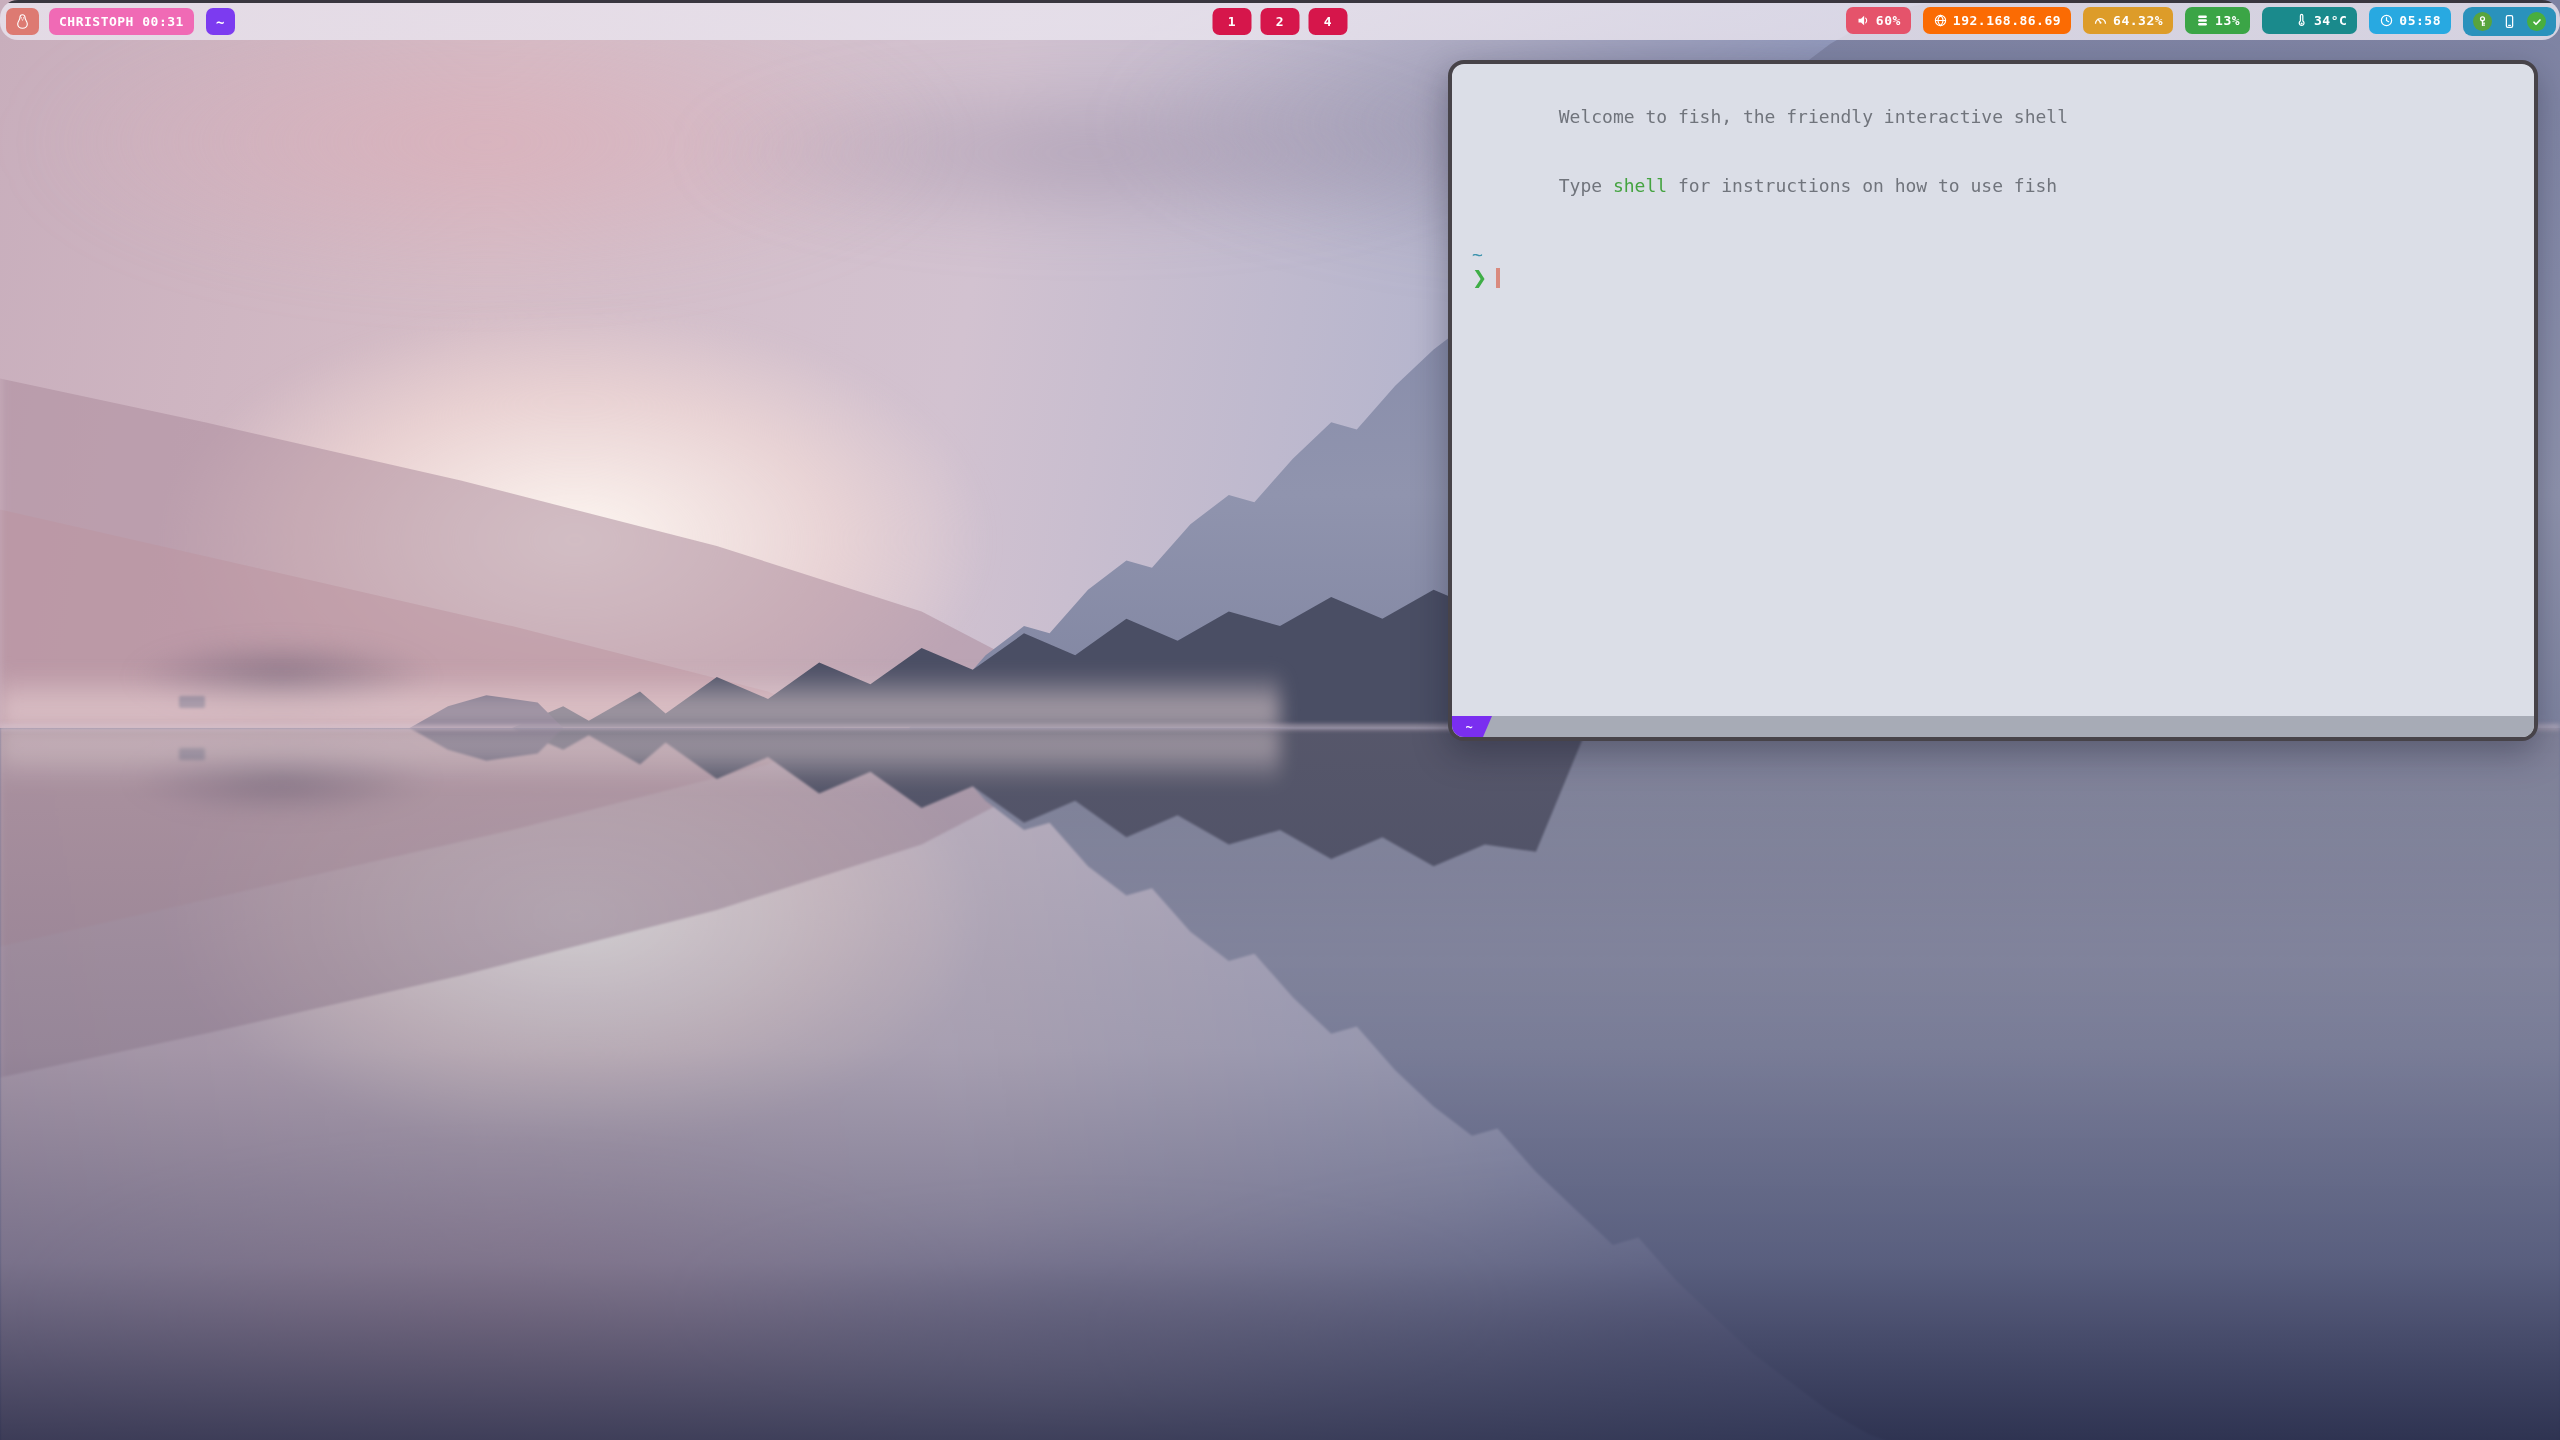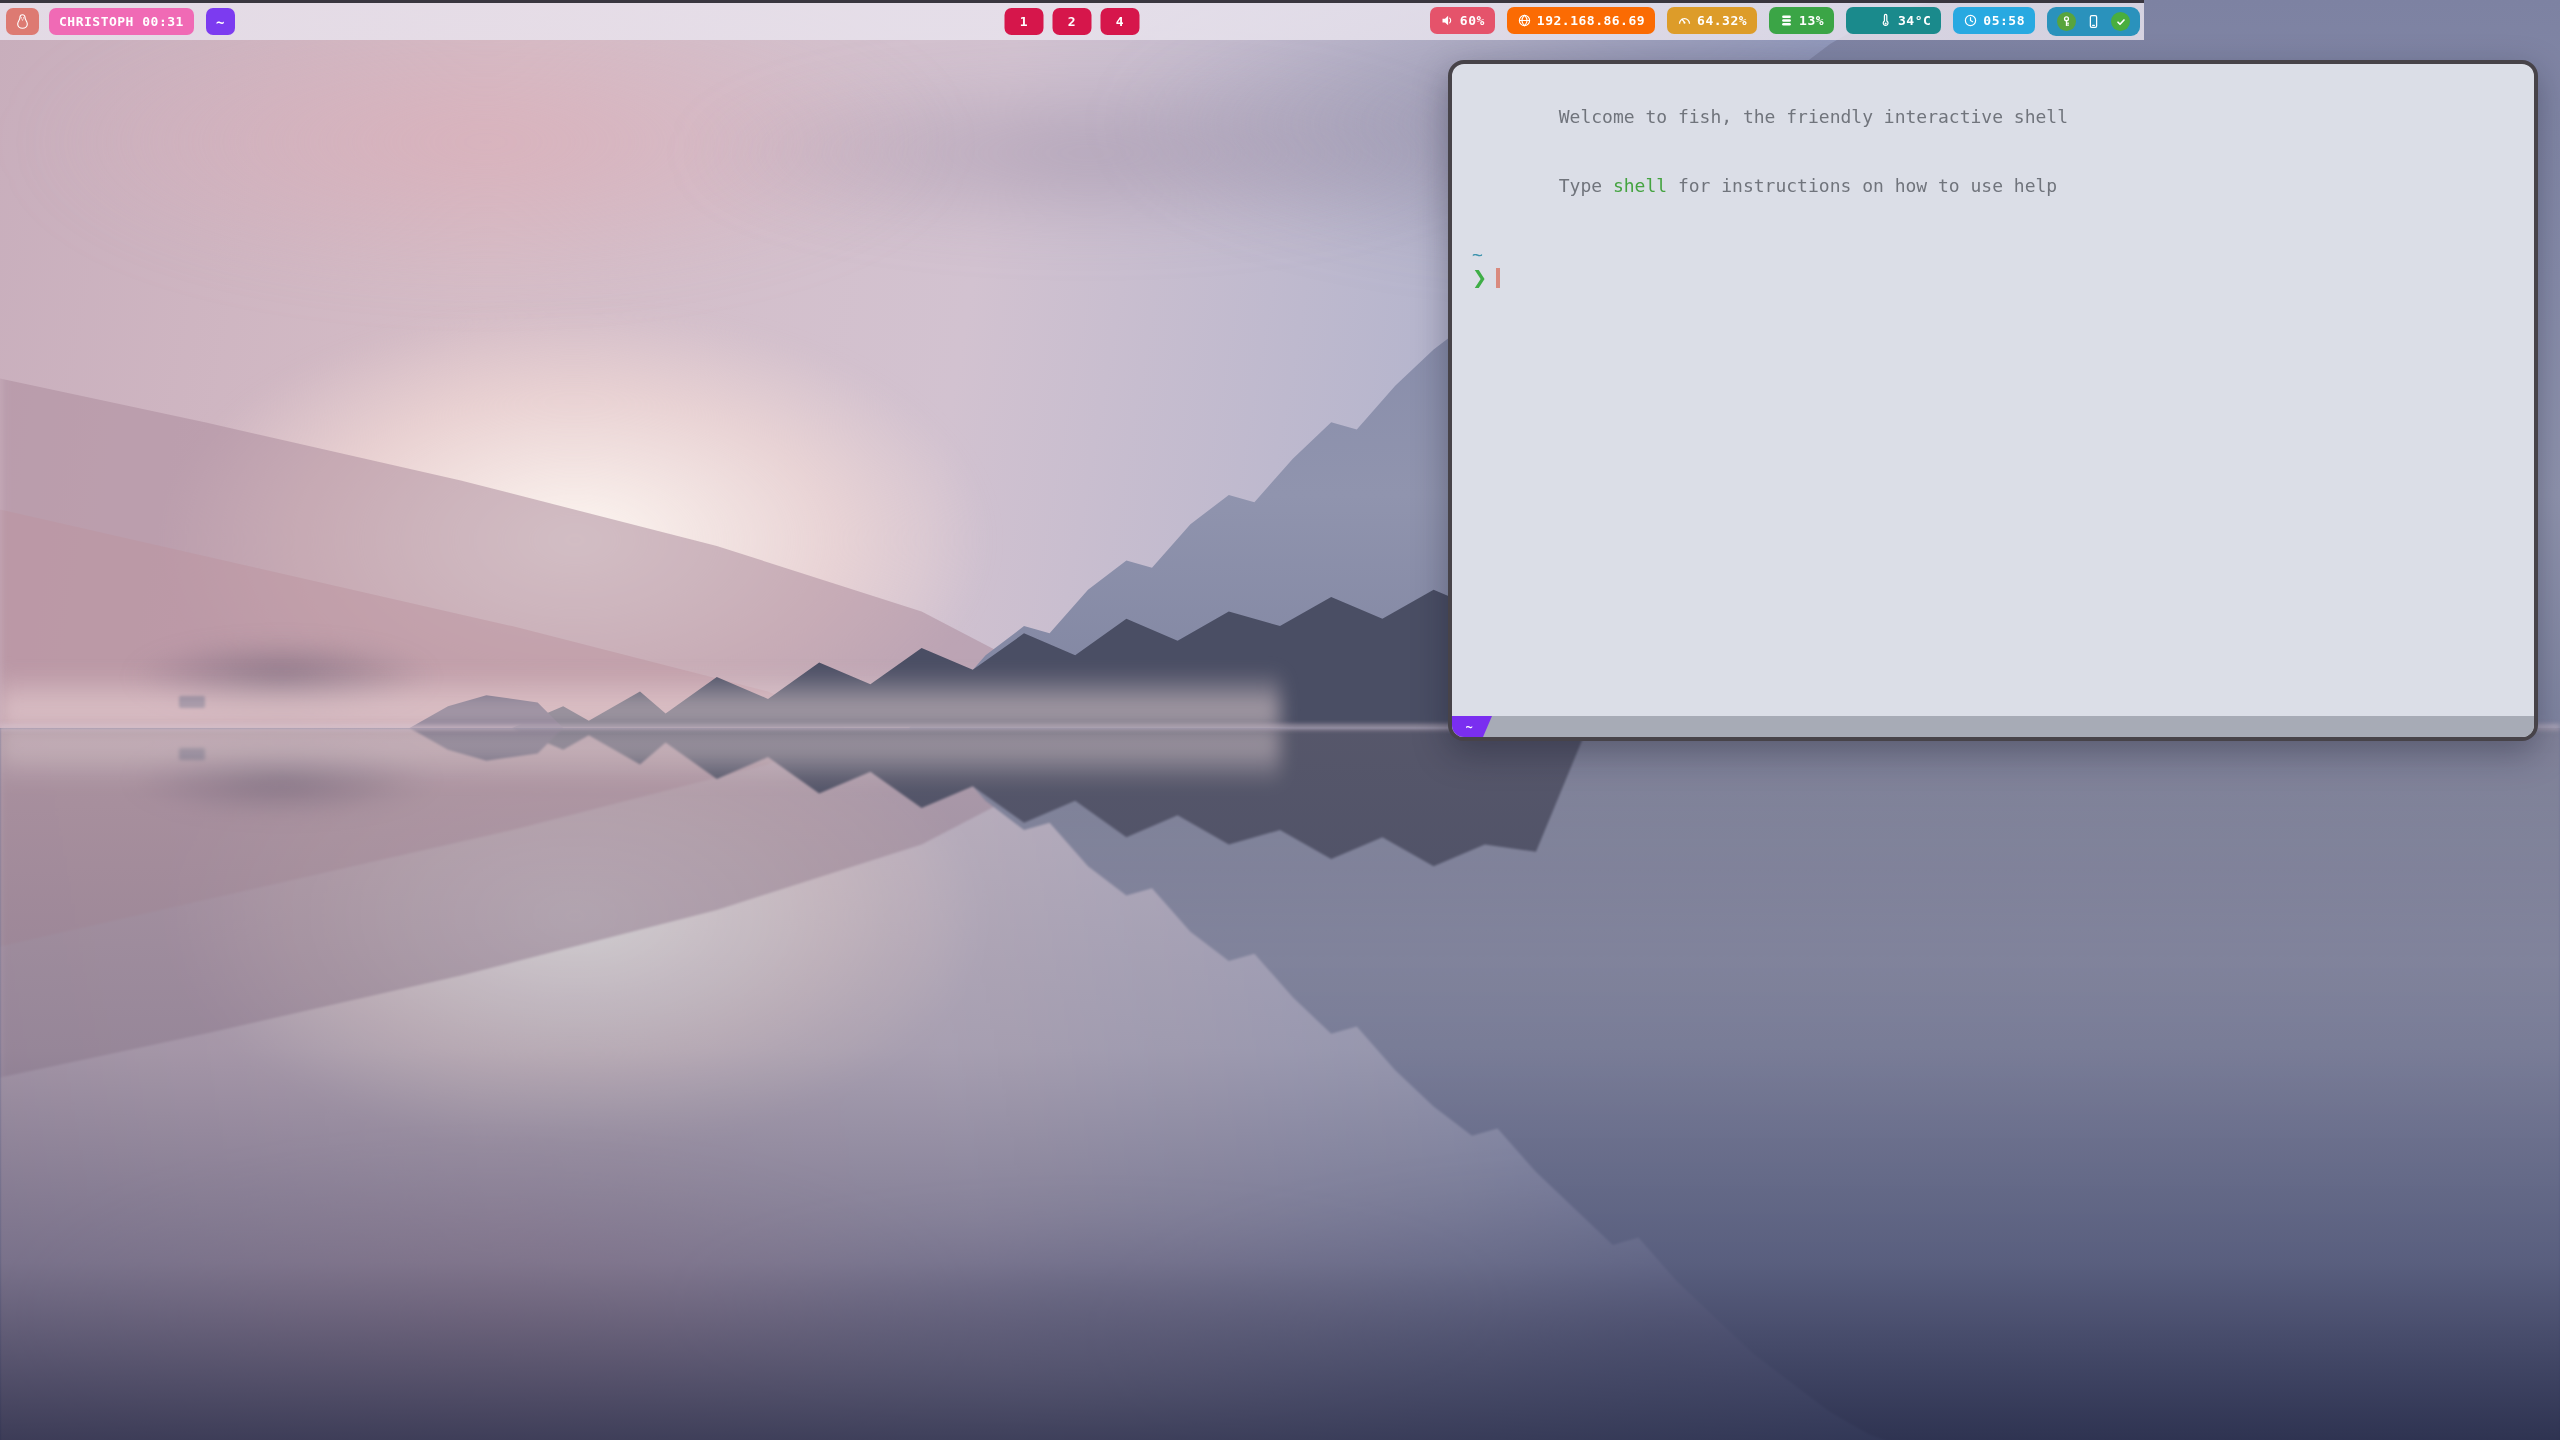--- a/index.html
+++ b/index.html
@@ -51,24 +51,24 @@
     filter:blur(9px); }
   .water { position:absolute; left:0; top:728px; width:2560px; height:712px; overflow:hidden; background:#6a6f92; }
   .water .scene { top:0; transform:scaleY(-1); filter:saturate(0.88) brightness(0.96) blur(1.2px); z-index:0; }
   .water-tint { position:absolute; inset:0; z-index:2;
     background:linear-gradient(180deg, rgba(150,140,162,0.18) 0%, rgba(84,88,122,0.28) 45%,
       rgba(52,58,96,0.5) 75%, rgba(28,33,64,0.8) 100%); }
   .waterline { position:absolute; left:0; top:724px; width:2560px; height:6px;
     background:rgba(214,196,208,0.5); filter:blur(2px); }
 
   
-  .bar { position:absolute; left:0; top:0; width:2144px; height:40px;
+  .bar { position:absolute; left:0; top:0; width:2560px; height:40px;
     background:linear-gradient(180deg,#39363f 0,#39363f 3px, rgba(233,228,238,0.82) 3px);
     display:flex; align-items:center; padding:3px 4px 0 6px; z-index:10;
-    font-size:13px; font-weight:bold; color:#fff; }
+    font-size:13px; font-weight:bold; color:#fff;border-radius:18px; }
   .badge { height:27px; border-radius:7px; display:flex; align-items:center; gap:5px;
     padding:0 10px; letter-spacing:0.5px; white-space:nowrap; }
   .badge svg { display:block; }
   .b-logo   { background:#dd7a72; padding:0 8px; }
   .b-user   { background:#f06ab5; margin-left:10px; }
   .b-layout { background:#7c3bf0; margin-left:12px; padding:0 10px; font-size:14px; }
   .ws-group { position:absolute; left:50%; transform:translateX(-50%); display:flex; gap:9px; }
   .b-ws { background:#d6164b; width:39px; justify-content:center; padding:0; }
   .right-group { margin-left:auto; display:flex; align-items:flex-start; gap:12px; }
   .b-vol   { background:#e5536b; }
@@ -253,21 +253,21 @@
       </div>
     </div>
   </div>
 
   <div class="terminal">
     <div class="term-content">
       <div class="tline">
         <span>Welcome to fish, the friendly interactive shell</span>
       </div>
       <div class="tline">
-        <span>Type </span><span class="green">shell</span><span> for instructions on how to use help</span>
+        <span>Type </span><span class="green">shell</span><span> for instructions on how to use fish</span>
       </div>
       <div class="tline cwd">~</div>
       <div class="tline promptrow">
         <span class="prompt">❯</span>
         <span class="cursor"></span>
       </div>
     </div>
     <div class="tabbar">
       <div class="tab">
         <span>~</span>

